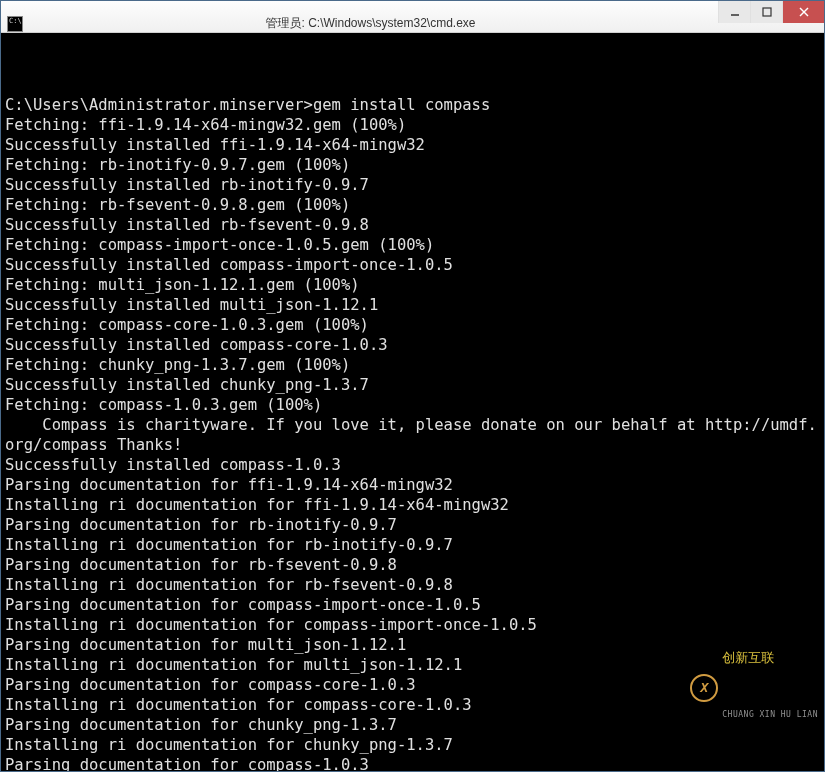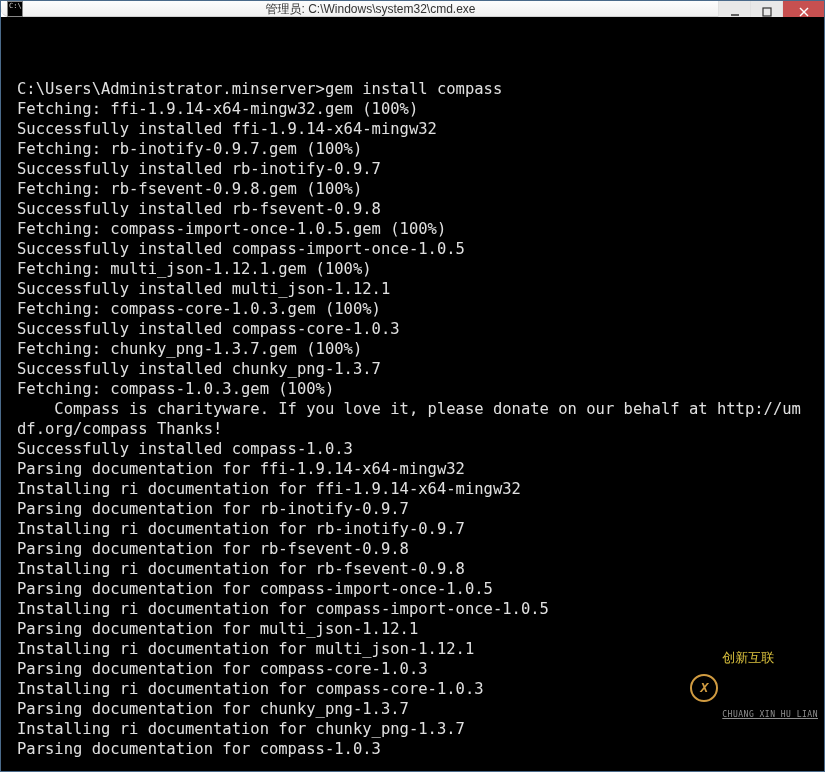--- a/index.html
+++ b/index.html
@@ -15,27 +15,26 @@
       overflow: hidden;
     }
     .window {
       width: 100%;
       height: 100%;
       display: flex;
       flex-direction: column;
       border: 1px solid #4a6a8a;
     }
     .titlebar {
-      height: 16px;
+      height: 32px;
       background: linear-gradient(to bottom, #fdfdfd, #f0f0f0);
       border-bottom: 1px solid #d0d0d0;
       display: flex;
-      align-items: flex-start;
+      align-items: flex-end;
       position: relative;
-      border-radius: 14px;
     }
     .title-icon {
       width: 16px;
       height: 16px;
       margin-left: 6px;
       background: #000;
       border: 1px solid #888;
       position: relative;
       display: inline-block;
     }
@@ -83,21 +82,21 @@
       width: 10px;
       height: 10px;
     }
     .terminal {
       flex: 1;
       background: #000;
       color: #e0e0e0;
       font-family: "Consolas", "NSimSun", "SimSun", monospace;
       font-size: 15.5px;
       line-height: 20px;
-      padding: 2px 16px;
+      padding: 2px 4px;
       white-space: pre-wrap;
       word-break: break-all;
       overflow: hidden;
       position: relative;
     }
     .terminal-line {
       display: block;
     }
     .watermark {
       position: absolute;
@@ -123,21 +122,20 @@
     }
     .watermark-text {
       font-size: 13px;
       color: #fde047;
       line-height: 1.1;
     }
     .watermark-sub {
       font-size: 8px;
       color: #aaa;
       letter-spacing: 0.5px;
-      text-decoration: underline;
     }
   </style>
 </head>
 <body>
 
 <div class="window">
   <div class="titlebar">
     <span class="title-icon"></span>
     <span class="title-text">管理员: C:\Windows\system32\cmd.exe</span>
     <div class="window-controls">

